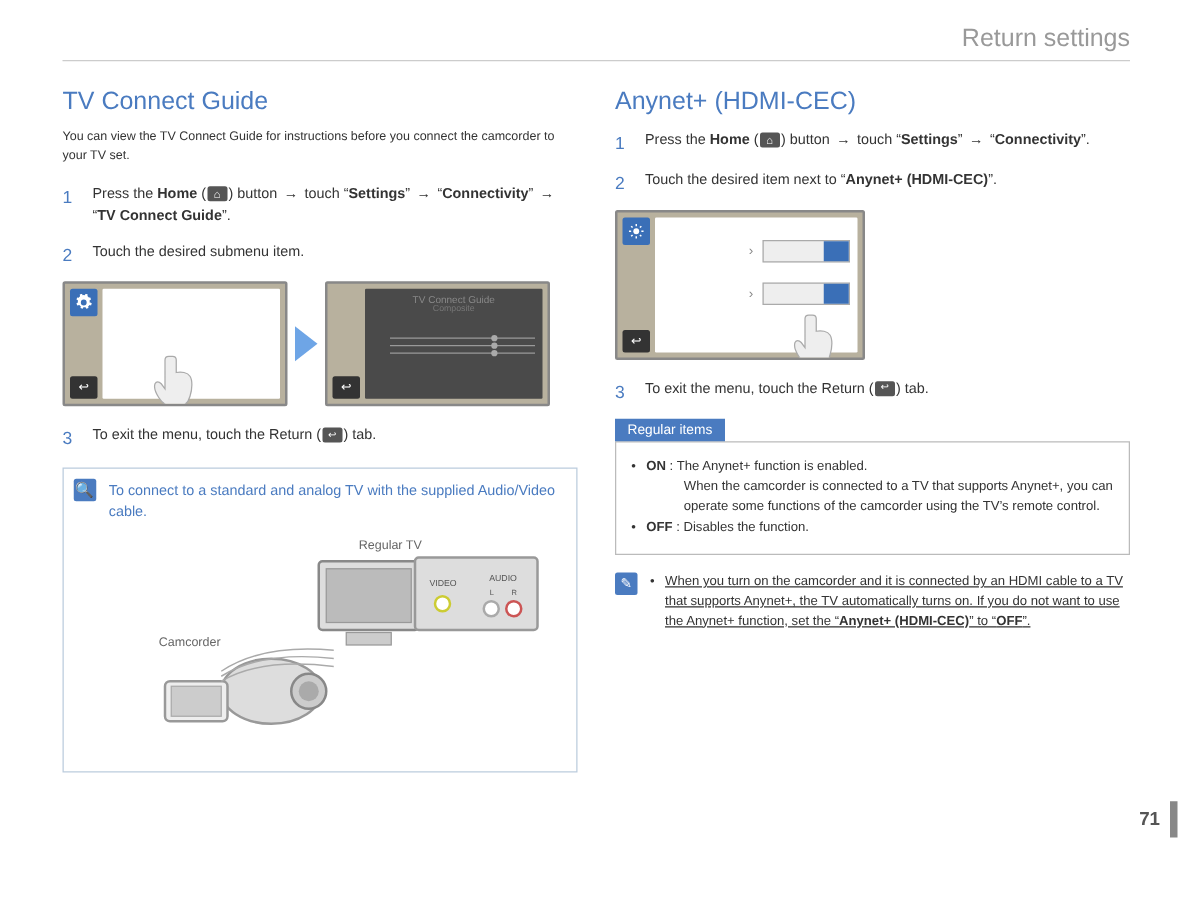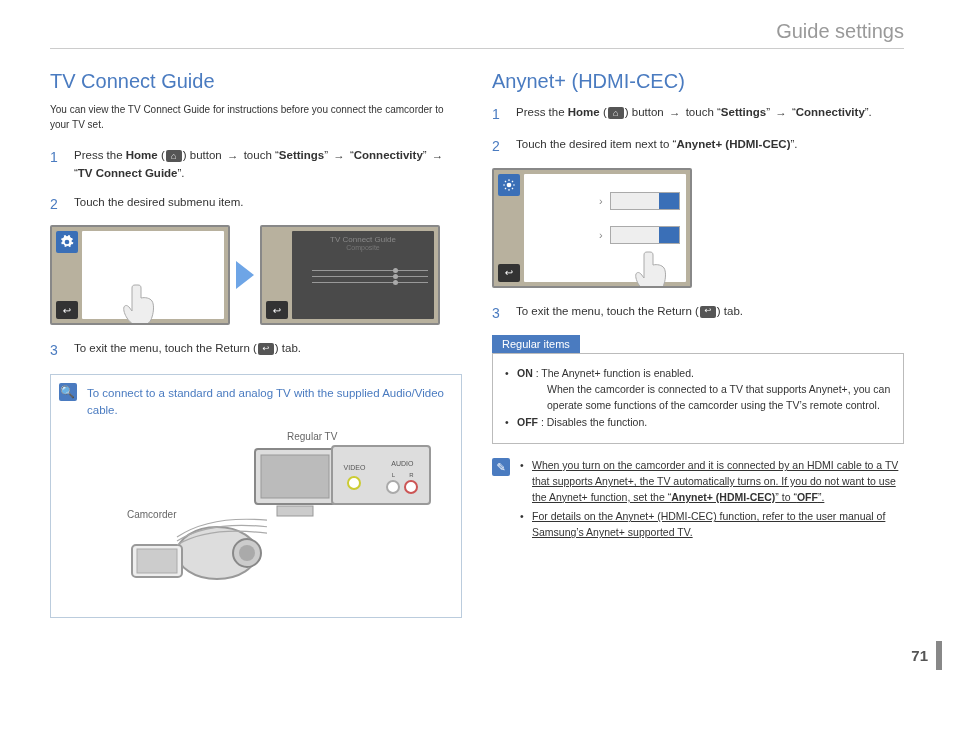--- a/index.html
+++ b/index.html
@@ -199,21 +199,21 @@
   }
   .dark-title{ color:#888; font-size:8px; text-align:center; padding-top:4px;}
   .dark-sub{ color:#777; font-size:7px; text-align:center;}
   .dark-lines{ position:absolute; top:34px; left:20px; right:6px;}
   .dark-lines .l{ height:1px; background:#999; margin:5px 0; position:relative;}
   .dark-lines .dot{ position:absolute; right:30px; top:-2px; width:5px;height:5px;border-radius:50%;background:#aaa;}
 </style>
 </head>
 <body>
 
-<div class="chapter">Guide settings</div>
+<div class="chapter">Return settings</div>
 <div class="chapter-rule"></div>
 
 <div class="page">
 
   <div class="col">
     <h2 class="section">TV Connect Guide</h2>
     <p class="intro">You can view the TV Connect Guide for instructions before you connect the camcorder to your TV set.</p>
 
     <div class="step">
       <div class="num">1</div>
@@ -376,19 +376,18 @@
         </ul>
       </div>
     </div>
 
     <div class="notebox">
       <div class="note-icon">✎</div>
       <ul>
         <li>
           <span>When you turn on the camcorder and it is connected by an HDMI cable to a TV that supports Anynet+, the TV automatically turns on. If you do not want to use the Anynet+ function, set the “</span><b>Anynet+ (HDMI-CEC)</b><span>” to “</span><b>OFF</b><span>”.</span>
         </li>
-        <li>For details on the Anynet+ (HDMI-CEC) function, refer to the user manual of Samsung’s Anynet+ supported TV.</li>
       </ul>
     </div>
   </div>
 </div>
 
 <div class="pagenum">71</div>
 
 </body></html>

